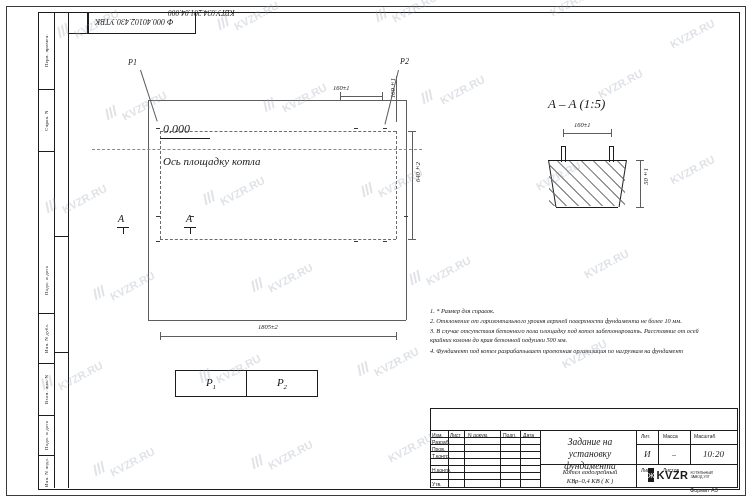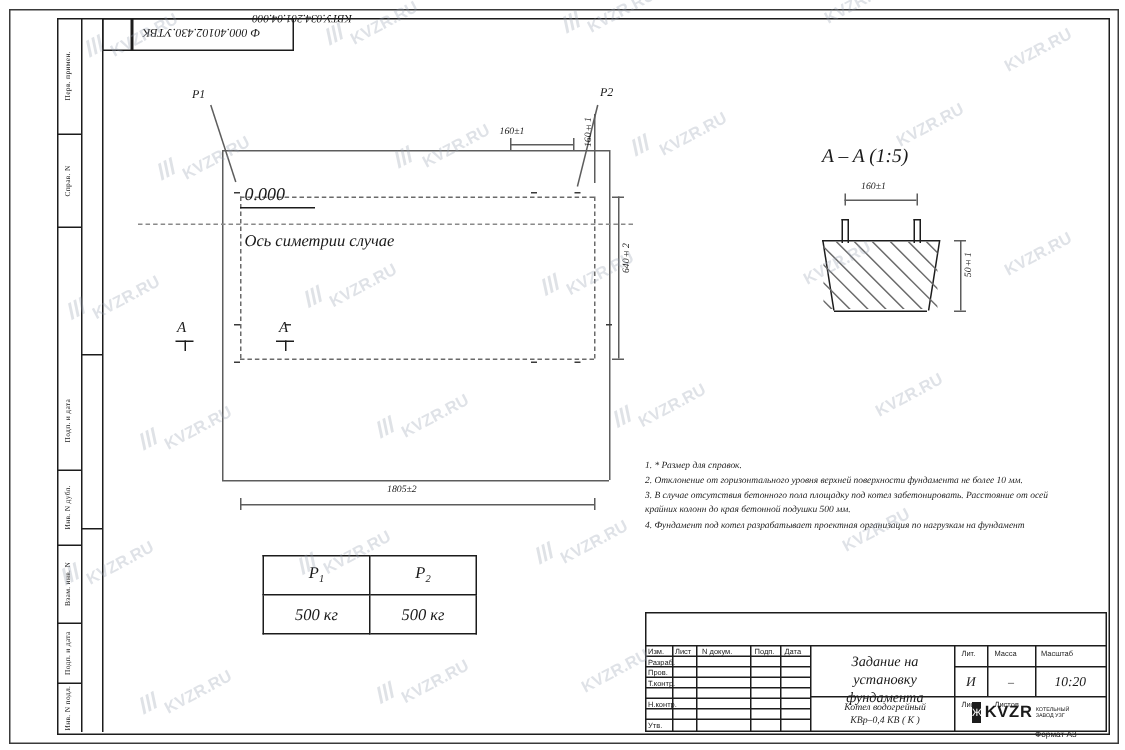--- a/index.html
+++ b/index.html
@@ -152,21 +152,21 @@
 
   <div class="lbl lbl-i" style="left:128px;top:58px;">P1</div>
   <div class="ln thin" style="left:140px;top:70px;width:1px;height:54px;transform:rotate(-18deg);transform-origin:top;"></div>
 
   <div class="lbl lbl-i" style="left:400px;top:57px;">P2</div>
   <div class="ln thin" style="left:398px;top:70px;width:1px;height:56px;transform:rotate(14deg);transform-origin:top;"></div>
 
   <div class="big-i" style="position:absolute;left:163px;top:122px;">0.000</div>
   <div class="ln" style="left:160px;top:138px;width:50px;height:1px;"></div>
 
-  <div class="big-i" style="position:absolute;left:163px;top:155px;font-size:11px;">Ось симетрии случае</div>
+  <div class="big-i" style="position:absolute;left:163px;top:155px;font-size:11px;">Ось площадку котла</div>
 
   <div class="sect" style="left:118px;top:213px;">A</div>
   <div class="ln" style="left:117px;top:227px;width:12px;height:1px;"></div>
   <div class="ln v" style="left:123px;top:227px;height:7px;"></div>
   <div class="sect" style="left:186px;top:213px;">A</div>
   <div class="ln" style="left:184px;top:227px;width:12px;height:1px;"></div>
   <div class="ln v" style="left:190px;top:227px;height:7px;"></div>
 
   <div class="ln thin" style="left:340px;top:96px;width:42px;height:1px;"></div>
   <div class="ln v thin" style="left:340px;top:92px;height:8px;"></div>
@@ -233,24 +233,20 @@
 
   <table class="ptable">
     <tbody>
         <tr>
       <td class="hd">
         <span>P</span><sub style="font-size:7px;">1</sub>
       </td>
       <td class="hd">
         <span>P</span><sub style="font-size:7px;">2</sub>
       </td>
-    </tr>
-    <tr>
-      <td>500 кг</td>
-      <td>500 кг</td>
     </tr>
   </tbody>
     </table>
 
   <div class="tb"></div>
 
   <div class="tbl" style="left:430px;top:430px;width:308px;height:1px;"></div>
   <div class="tbl" style="left:430px;top:437px;width:110px;height:1px;"></div>
   <div class="tbl" style="left:430px;top:444px;width:110px;height:1px;"></div>
   <div class="tbl" style="left:430px;top:451px;width:110px;height:1px;"></div>

